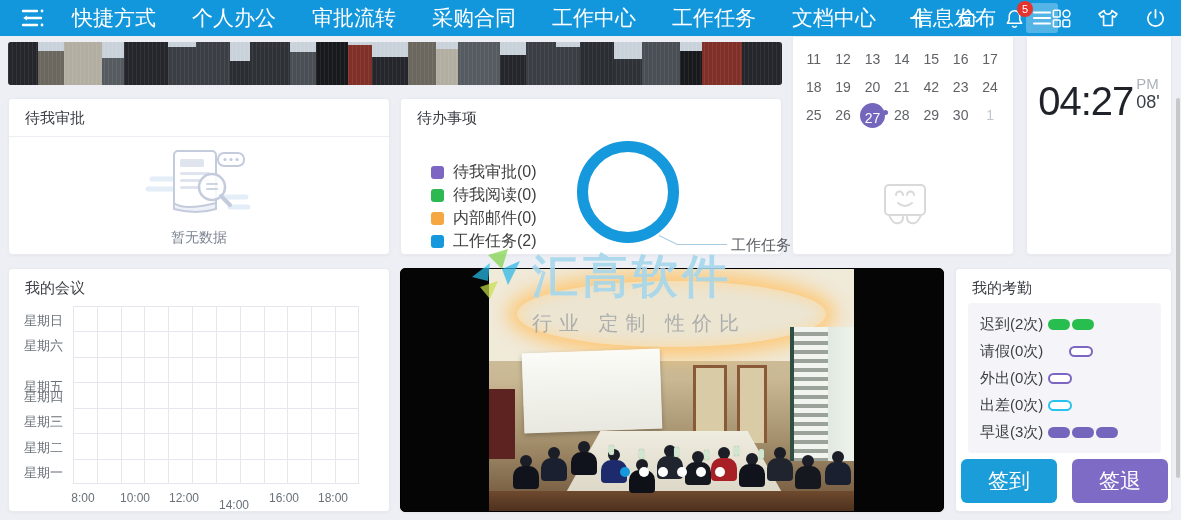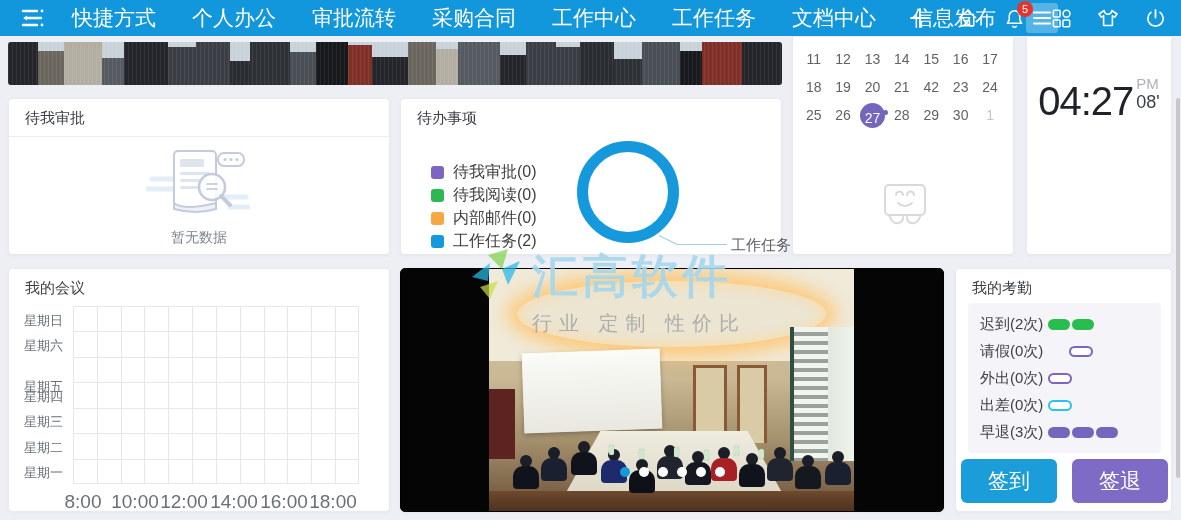--- a/index.html
+++ b/index.html
@@ -62,21 +62,21 @@
   .clock-sec { font-size:18px; color:#3a3f45; }
 
   
   .meetings { left:8px; top:268px; width:382px; height:244px; }
   .mt-grid { position:absolute; left:64px; top:37px; width:286px; height:178px;
     border-right:1px solid #e4e7ee; border-bottom:1px solid #e4e7ee;
     background-image:
       repeating-linear-gradient(to right, #e4e7ee 0 1px, transparent 1px 23.83px),
       repeating-linear-gradient(to bottom, #e4e7ee 0 1px, transparent 1px 25.43px); }
   .mt-ylb { position:absolute; font-size:13px; color:#697077; right:326px; width:52px; text-align:right; }
-  .mt-xlb { position:absolute; top:222px; font-size:19px; color:#697077; transform:translateX(-50%); }
+  .mt-xlb { position:absolute; top:222px; font-size:12px; color:#697077; transform:translateX(-50%); }
 
   
   .carousel { left:400px; top:268px; width:544px; height:244px; background:#050505; border-radius:5px; overflow:hidden; border:1px solid #000; }
   .photo { position:absolute; left:88px; top:0; width:365px; height:244px; background:linear-gradient(180deg,#d8cbae 0,#c9b893 45%,#a4906d 70%,#6b4f36 100%); overflow:hidden; }
   .ph-ceiling { position:absolute; left:0; top:0; width:100%; height:92px; background:#f0ead9; }
   .ph-glow { position:absolute; left:28px; top:12px; right:28px; height:66px; border-radius:50%; background:#ece5d2; box-shadow:0 0 18px 10px rgba(255,195,105,.85), inset 0 0 12px 4px rgba(255,215,150,.6); }
   .ph-screen { position:absolute; left:34px; top:82px; width:138px; height:80px; background:linear-gradient(180deg,#fbfbf7,#e8e8e0); box-shadow:0 2px 5px rgba(0,0,0,.25); transform:rotate(-2deg); }
   .ph-door { position:absolute; top:96px; width:34px; height:78px; background:#d8cba6; border:3px solid #8a5a38; border-bottom:none; }
   .ph-window { position:absolute; right:0; top:58px; width:64px; height:134px; background:linear-gradient(90deg,#cfd8cf,#eef4ec); border-left:4px solid #2f4f44; }
   .ph-blinds { position:absolute; left:0; top:0; width:34px; height:100%; background:repeating-linear-gradient(180deg,#f2f4f0 0 5px,#9aa29a 5px 9px); }
@@ -386,21 +386,21 @@
       <div class="mt-ylb" style="top: 42.715px;">星期日</div>
       <div class="mt-ylb" style="top: 68.145px;">星期六</div>
       <div class="mt-ylb" style="top: 93.575px; margin-top: 15px;">星期五</div>
       <div class="mt-ylb" style="top: 119.005px;">星期四</div>
       <div class="mt-ylb" style="top: 144.435px;">星期三</div>
       <div class="mt-ylb" style="top: 169.865px;">星期二</div>
       <div class="mt-ylb" style="top: 195.295px;">星期一</div>
       <div class="mt-xlb" style="left: 74px;">8:00</div>
       <div class="mt-xlb" style="left: 126px;">10:00</div>
       <div class="mt-xlb" style="left: 175px;">12:00</div>
-      <div class="mt-xlb" style="left: 225px;">14:00</div>
+      <div class="mt-xlb" style="left: 225px; margin-top: 7px;">14:00</div>
       <div class="mt-xlb" style="left: 275px;">16:00</div>
       <div class="mt-xlb" style="left: 324px;">18:00</div>
     </div>
 </div>
 
 <div class="card carousel">
   <div class="photo" id="photo">
     <div class="ph-ceiling"></div>
       <div class="ph-glow"></div>
     <div class="ph-screen"></div>

